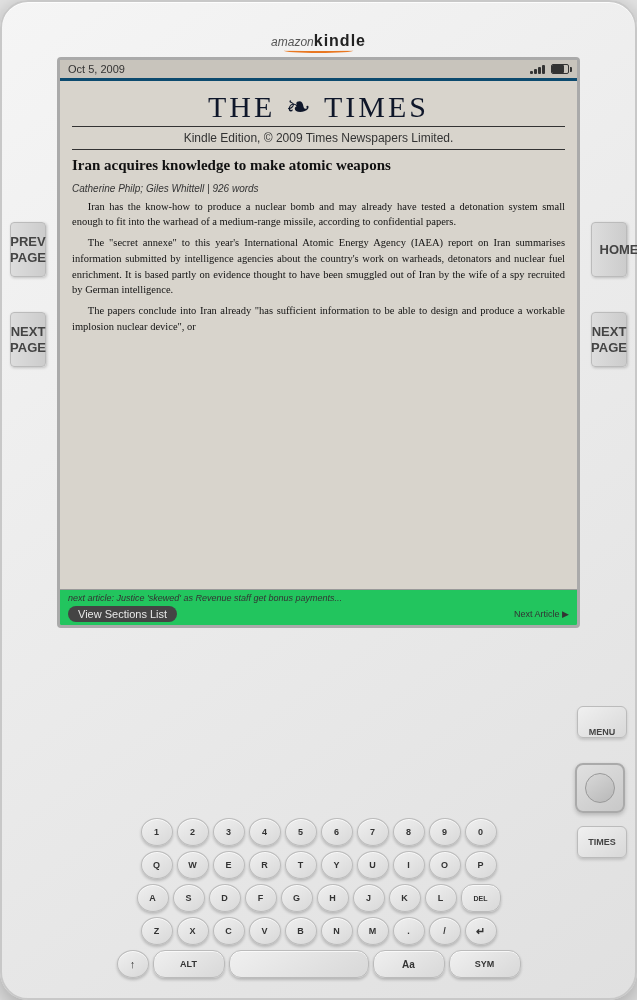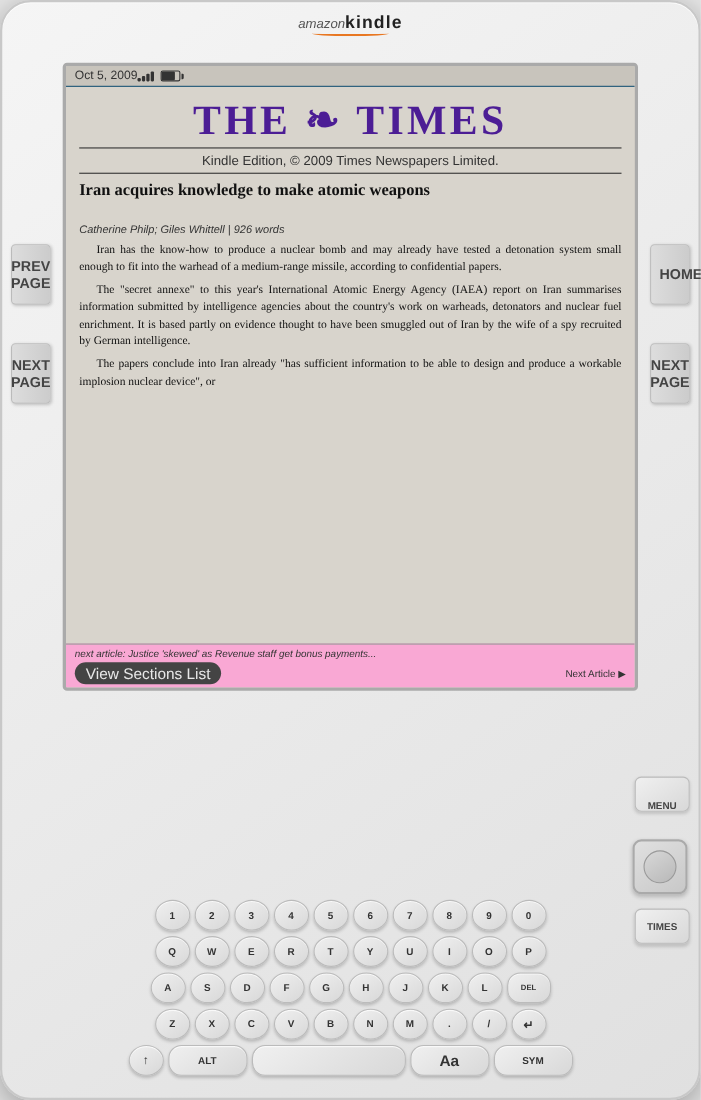--- a/index.html
+++ b/index.html
@@ -18,21 +18,21 @@
       background: linear-gradient(145deg, #f5f5f5, #e0e0e0);
       border-radius: 28px;
       position: relative;
       box-shadow: 0 8px 32px rgba(0,0,0,0.35), inset 0 1px 0 rgba(255,255,255,0.8);
       border: 2px solid #c8c8c8;
     }
 
     
     .kindle-logo {
       position: absolute;
-      top: 10px;
+      top: 30px;
       left: 50%;
       transform: translateX(-50%);
       white-space: nowrap;
     }
 
     
     .kindle-screen {
       position: absolute;
       top: 55px;
       left: 55px;
@@ -44,22 +44,23 @@
       overflow: hidden;
       display: flex;
       flex-direction: column;
     }
 
     
     .status-bar {
       background: #c8c4bc;
       padding: 3px 8px;
       display: flex;
-      align-items: center;
-      border-bottom: 1px solid #0c4a6e;
+      justify-content: space-between;
+      align-items: center;
+      border-bottom: 3px solid #0c4a6e;
     }
     .status-date {
       font-size: 11px;
       color: #333;
     }
     .status-icons {
       display: flex;
       align-items: center;
       gap: 4px;
     }
@@ -120,21 +121,21 @@
       padding: 4px 0;
       margin-bottom: 6px;
     }
 
     .article-headline {
       font-size: 15px;
       font-weight: bold;
       font-family: 'Times New Roman', serif;
       color: #111;
       line-height: 1.3;
-      margin-bottom: 20px;
+      margin-bottom: 7px;
     }
     .article-byline {
       font-size: 10px;
       font-style: italic;
       color: #333;
       margin-bottom: 5px;
     }
     .article-body {
       font-size: 10.5px;
       font-family: 'Times New Roman', serif;
@@ -145,42 +146,42 @@
     .article-body p {
       margin-bottom: 5px;
       text-indent: 1.5em;
     }
     .article-body p:first-child {
       text-indent: 1.5em;
     }
 
     
     .screen-bottom-bar {
-      background: #f9a8d4;
+      background: #22c55e;
       padding: 3px 8px;
       border-top: 1px solid #999;
     }
     .next-article-text {
       font-size: 9px;
       color: #333;
       font-style: italic;
       margin-bottom: 3px;
     }
     .screen-nav-buttons {
       display: flex;
       justify-content: space-between;
       align-items: center;
     }
     .screen-nav-btn {
       background: #555;
       color: #e8e8e8;
       border: none;
       border-radius: 10px;
       padding: 2px 10px;
-      font-size: 14px;
+      font-size: 11px;
       cursor: pointer;
     }
     .screen-nav-btn.sections {
       background: #444;
     }
     .screen-nav-next {
       font-size: 9px;
       color: #333;
       background: none;
       border: none;
@@ -382,21 +383,21 @@
         </div>
         <div class="battery-icon">
           <div class="battery-fill"></div>
         </div>
       </div>
     </div>
 
     <div class="screen-content">
 
       <div class="newspaper-title">
-        <span style="font-size:38px;font-weight:700;font-family:'Times New Roman',serif;color:#4c1d95;letter-spacing:3px;">
+        <span style="font-size:30px;font-weight:400;font-family:'Times New Roman',serif;color:#0f172a;letter-spacing:3px;">
           <span>THE</span>
           <span> ❧ </span>
           <span>TIMES</span>
         </span>
       </div>
       <div class="newspaper-subtitle">Kindle Edition, © 2009 Times Newspapers Limited.</div>
 
       <div class="article-headline">Iran acquires knowledge to make atomic weapons</div>
       <div class="article-byline">
         <span>Catherine Philp; Giles Whittell</span>
@@ -488,21 +489,21 @@
       <div class="key">M</div>
       <div class="key">.</div>
       <div class="key">/</div>
       <div class="key" style="font-size:11px;">↵</div>
     </div>
 
     <div class="key-row">
       <div class="key" style="font-size:11px;">↑</div>
       <div class="key wide">ALT</div>
       <div class="key spacebar"></div>
-      <div class="key wide" style="font-size:14px;">Aa</div>
+      <div class="key wide" style="font-size:10px;">Aa</div>
       <div class="key wide">SYM</div>
     </div>
 
   </div>
 
   <div class="menu-btn">
     <span>MENU</span>
   </div>
 
   <div class="dpad">

